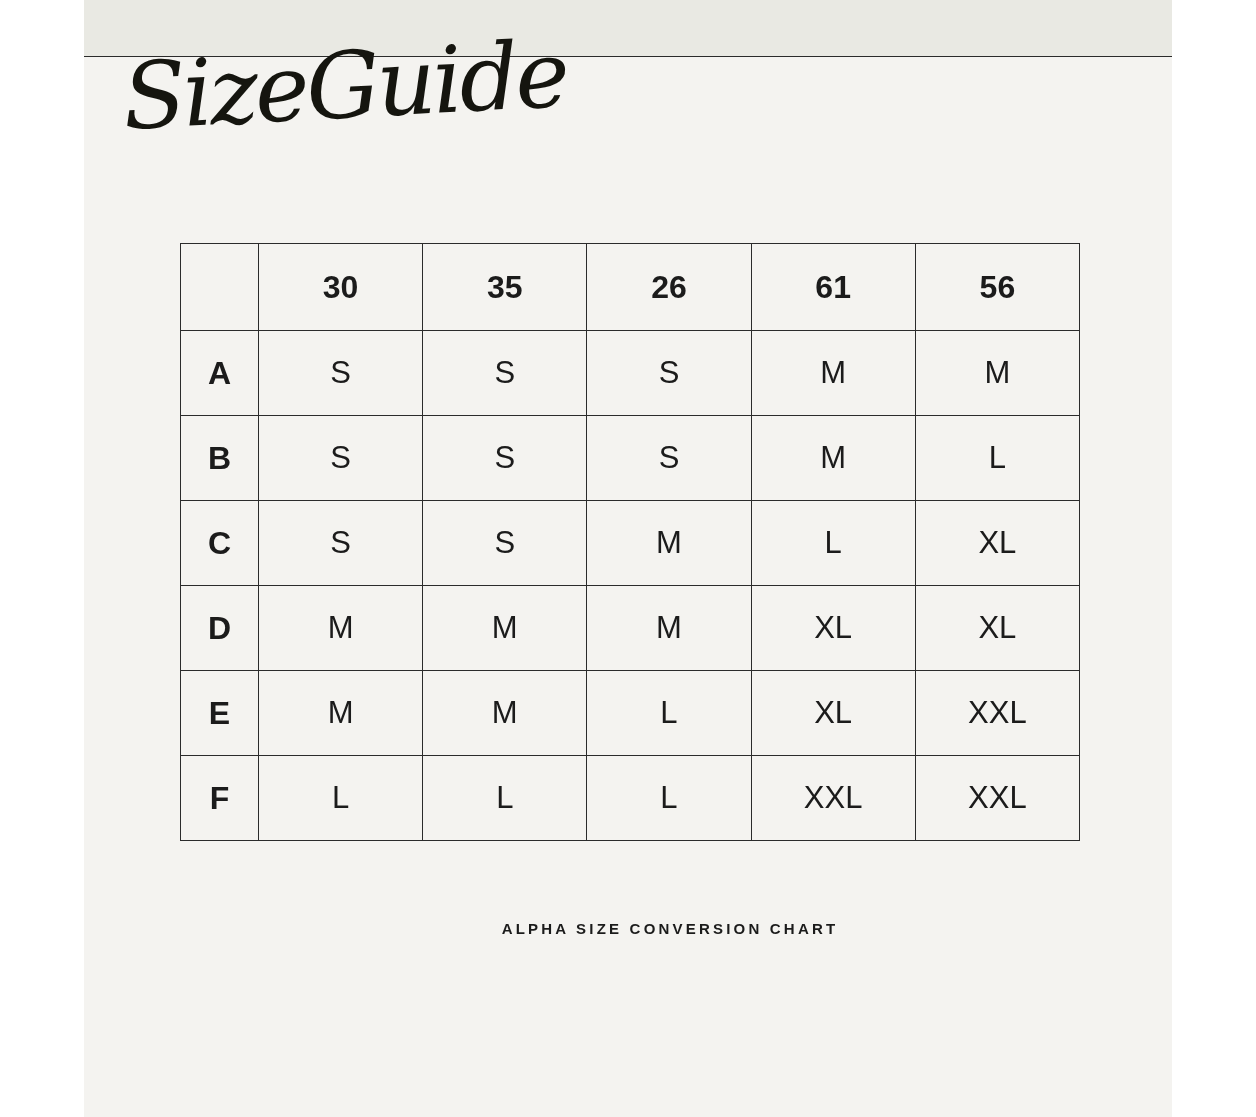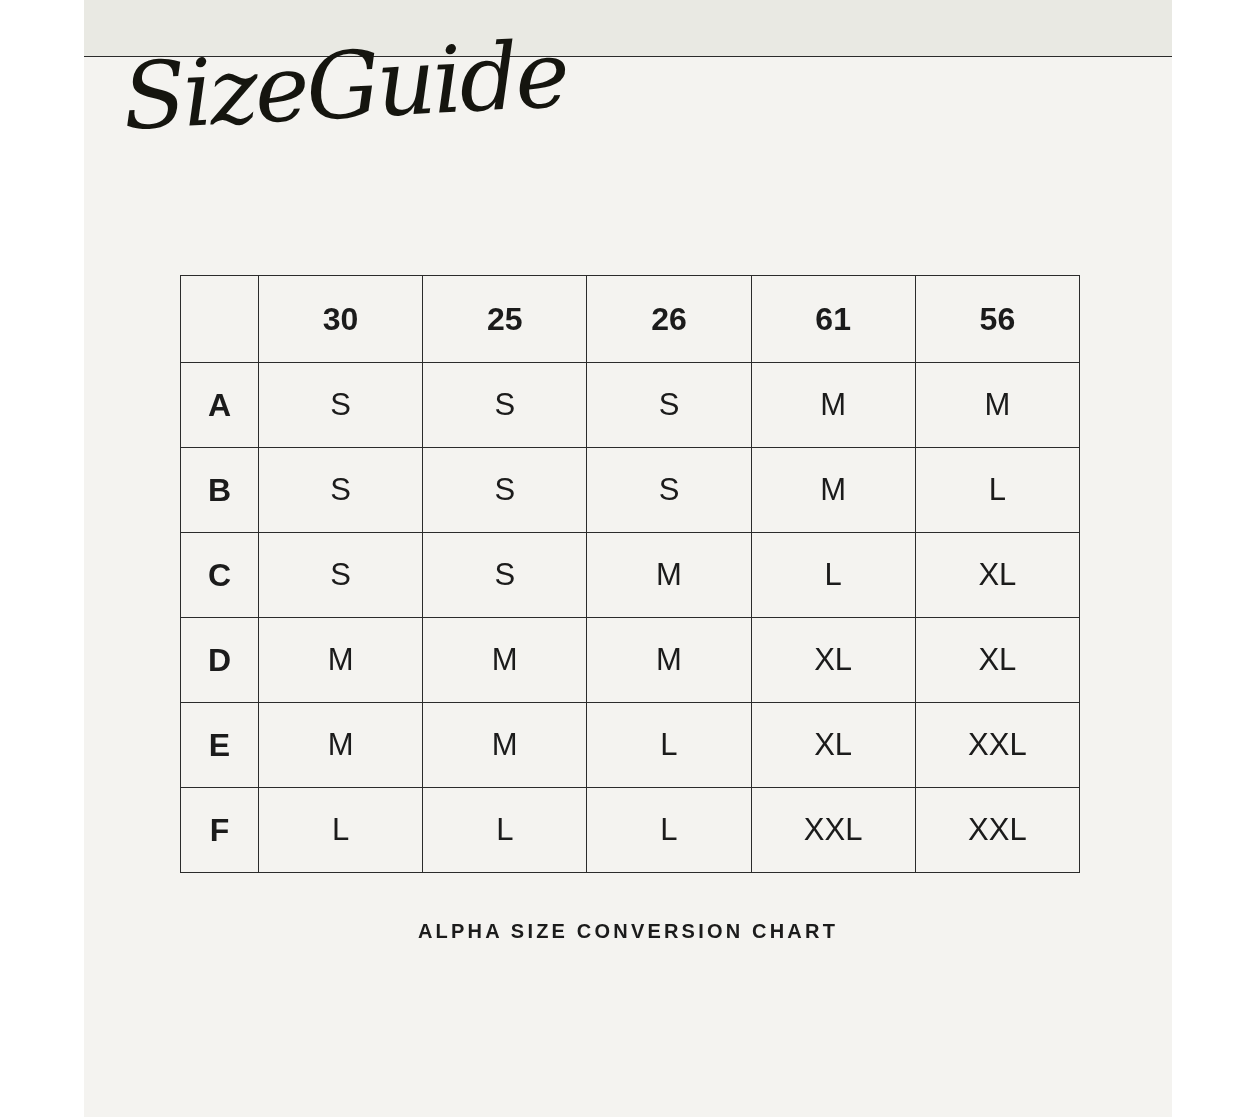--- a/index.html
+++ b/index.html
@@ -47,21 +47,21 @@
     line-height: 120px;
     letter-spacing: -3px;
     white-space: nowrap;
     transform: rotate(-3deg);
     transform-origin: left center;
   }
 
   .table-wrap {
     position: absolute;
     left: 96px;
-    top: 275px;
+    top: 243px;
     width: 900px;
   }
 
   table.size-table {
     border-collapse: collapse;
     width: 900px;
     table-layout: fixed;
   }
 
   table.size-table td,
@@ -93,24 +93,25 @@
   }
 
   col.rowlabel { width: 78px; }
 
   .caption {
     position: absolute;
     left: 0;
     top: 920px;
     width: 1088px;
     text-align: center;
-    font-size: 20px;
+    font-size: 15px;
     font-weight: bold;
     letter-spacing: 3.2px;
     color: #1b1b1b;
+    padding-left: 42px;
   }
 </style>
 </head>
 <body>
 
 <div class="page">
 
   <div class="header-band"></div>
 
   <div class="title">SizeGuide</div>
@@ -122,21 +123,21 @@
         <col>
           <col>
           <col>
           <col>
           <col>
       </colgroup>
       <thead>
         <tr>
           <th class="corner"></th>
           <th>30</th>
-          <th>25</th>
+          <th>35</th>
           <th>26</th>
           <th>61</th>
           <th>56</th>
         </tr>
       </thead>
       <tbody>
         <tr>
           <th class="rowhead">A</th>
           <td>S</td>
           <td>S</td>

